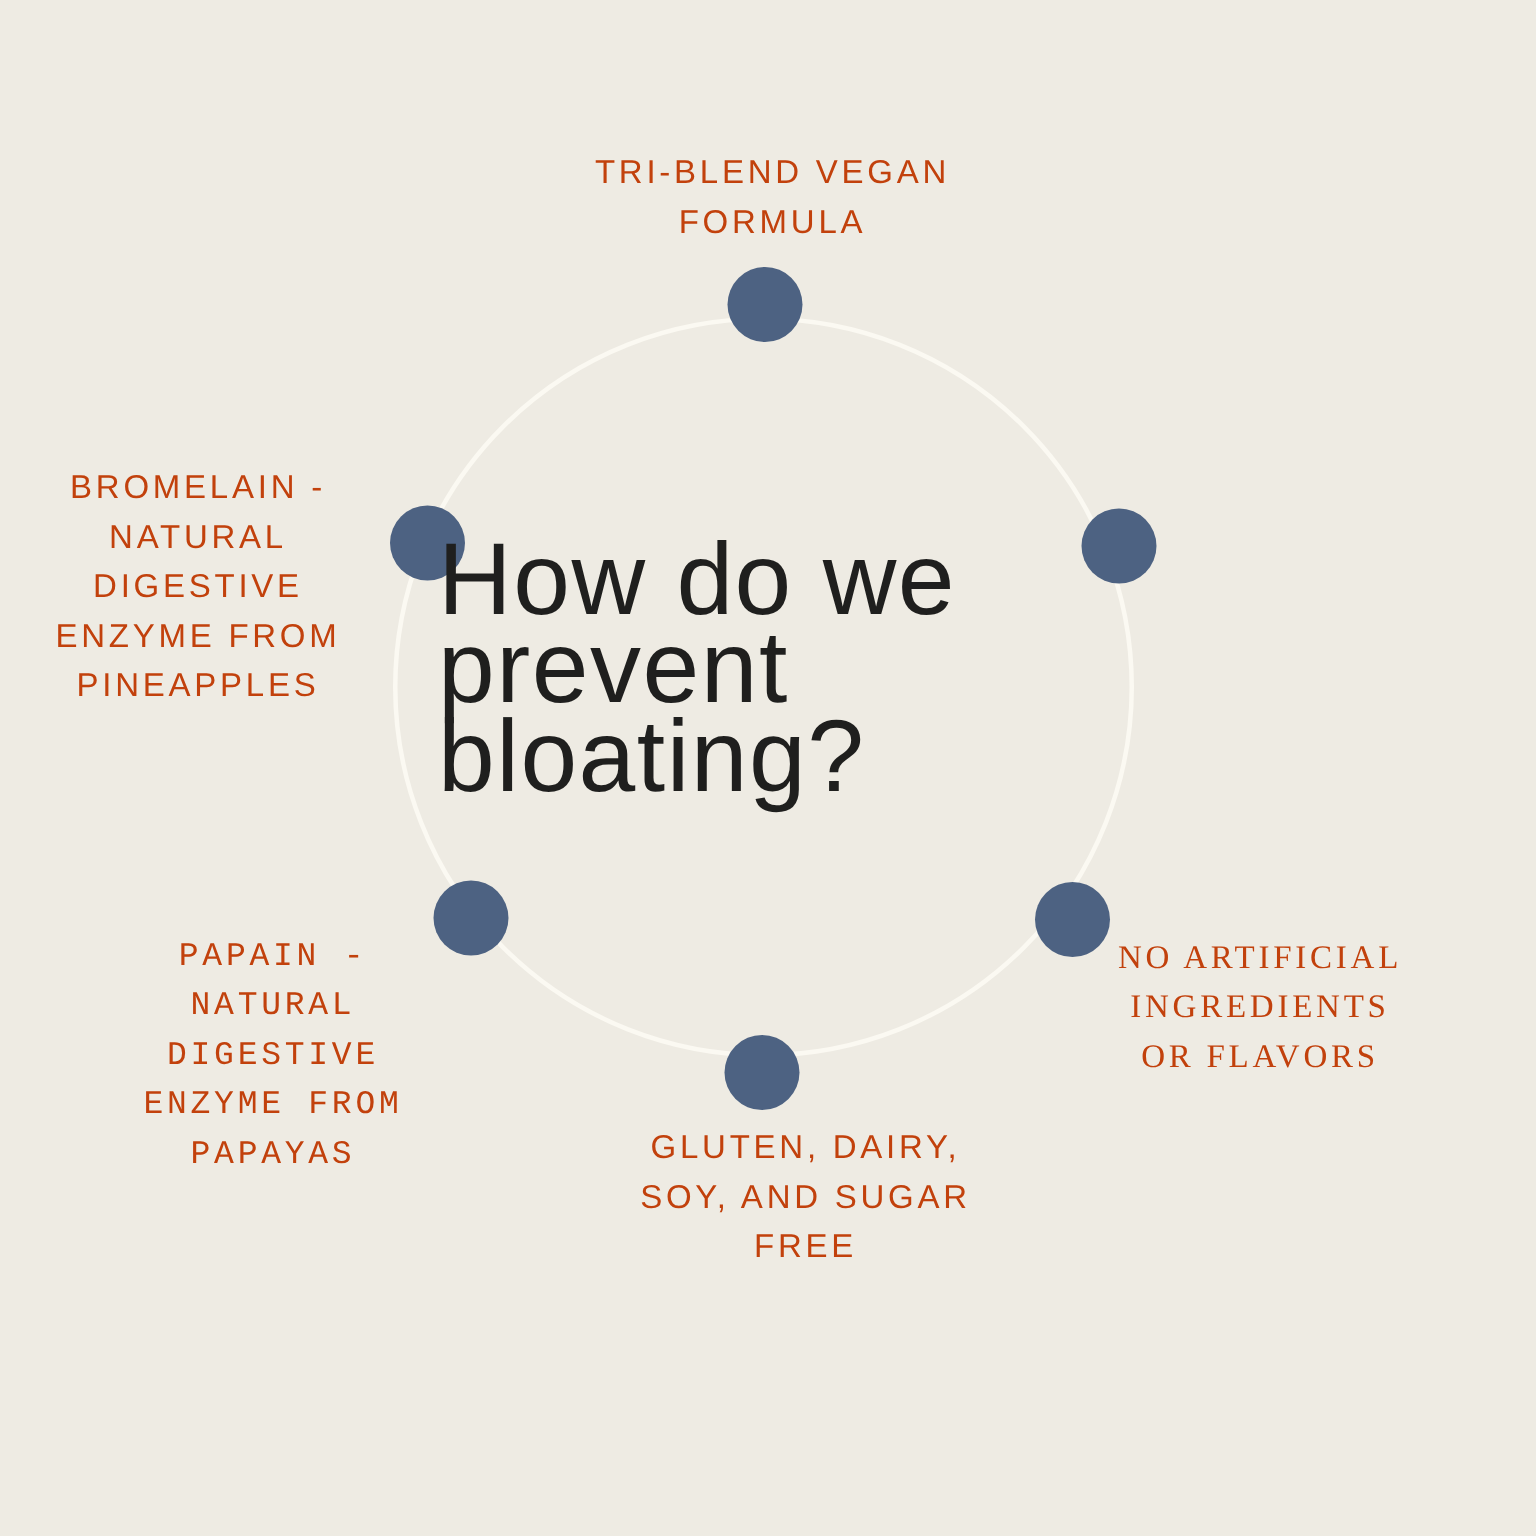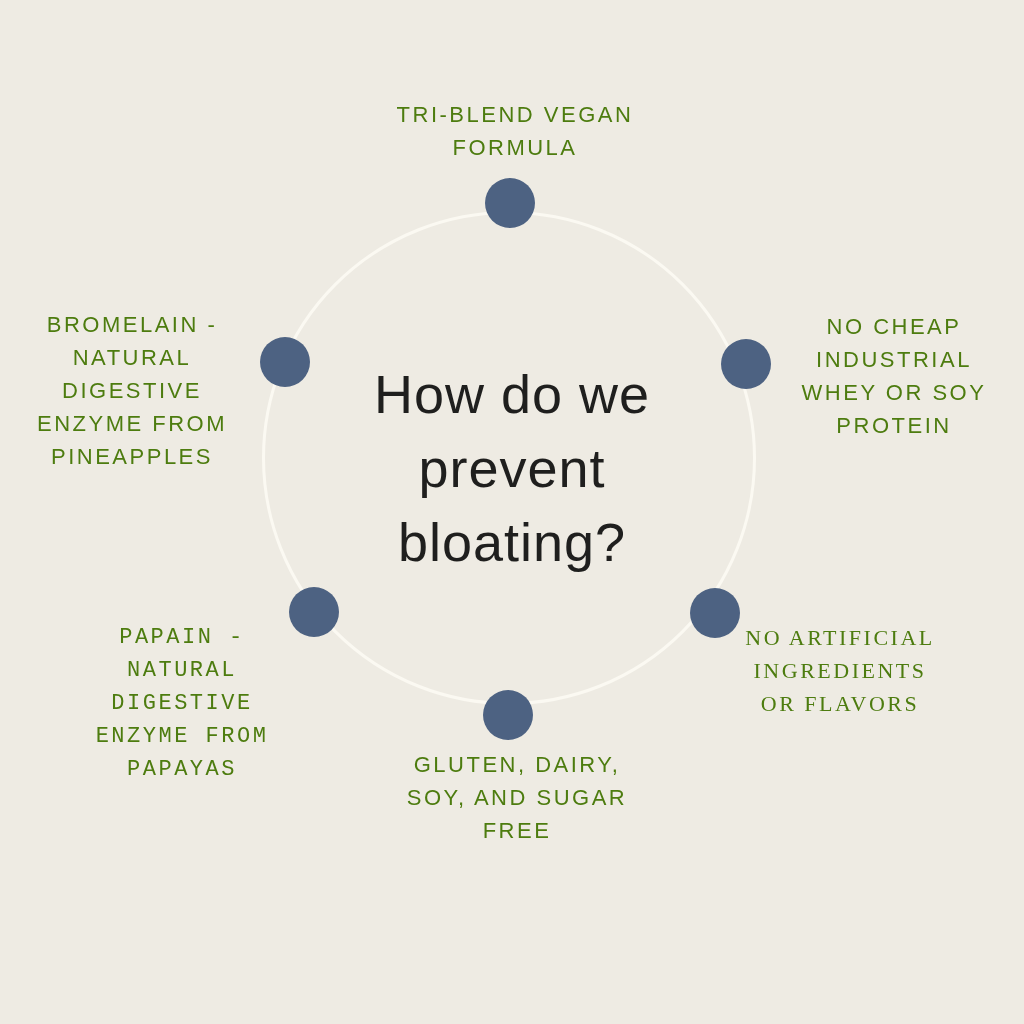--- a/index.html
+++ b/index.html
@@ -35,44 +35,44 @@
   .dot-left-upper {left:260px;top:337px;}
   .dot-right-upper{left:721px;top:339px;}
   .dot-left-lower {left:289px;top:587px;}
   .dot-right-lower{left:690px;top:588px;}
   .dot-bottom     {left:483px;top:690px;}
   .center-title{
     position:absolute;
     left:512px;top:357px;
     transform:translateX(-50%);
     width:440px;
-    text-align:center;
-    font-size:54px;
-    line-height:74px;
+    text-align:left;
+    font-size:68px;
+    line-height:59px;
     font-weight:400;
     letter-spacing:1px;
     white-space:pre-line;
   }
   .node-label{
     position:absolute;
     transform:translateX(-50%);
     text-align:center;
     font-size:22px;
     line-height:33px;
     letter-spacing:2.5px;
     text-transform:uppercase;
     white-space:pre-line;
-    color:#4d7c0f;
+    color:#c2410c;
   }
   .label-top        {left:515px;top:98px;width:340px;}
   .label-left-upper {left:132px;top:308px;width:250px;}
   .label-right-upper{left:894px;top:310px;width:250px;}
   .label-left-lower {left:182px;top:621px;width:250px;font-family:Liberation Mono, monospace;}
   .label-right-lower{left:840px;top:621px;width:250px;font-family:Liberation Serif, serif;}
-  .label-bottom     {left:517px;top:748px;width:300px;}
+  .label-bottom     {left:537px;top:748px;width:300px;}
 </style>
 </head>
 <body>
 
 <div class="canvas">
 
   <div class="ring"></div>
 
   <div class="dot dot-top"></div>
   <div class="dot dot-left-upper"></div>
@@ -85,24 +85,20 @@
 prevent
 bloating?</h1>
 
   <div class="node-label label-top">TRI-BLEND VEGAN
 FORMULA</div>
   <div class="node-label label-left-upper">BROMELAIN -
 NATURAL
 DIGESTIVE
 ENZYME FROM
 PINEAPPLES</div>
-  <div class="node-label label-right-upper">NO CHEAP
-INDUSTRIAL
-WHEY OR SOY
-PROTEIN</div>
   <div class="node-label label-left-lower">PAPAIN -
 NATURAL
 DIGESTIVE
 ENZYME FROM
 PAPAYAS</div>
   <div class="node-label label-right-lower">NO ARTIFICIAL
 INGREDIENTS
 OR FLAVORS</div>
   <div class="node-label label-bottom">GLUTEN, DAIRY,
 SOY, AND SUGAR

